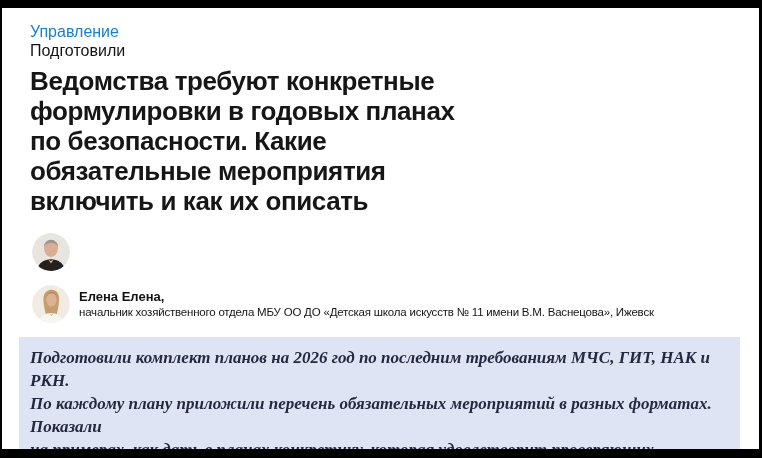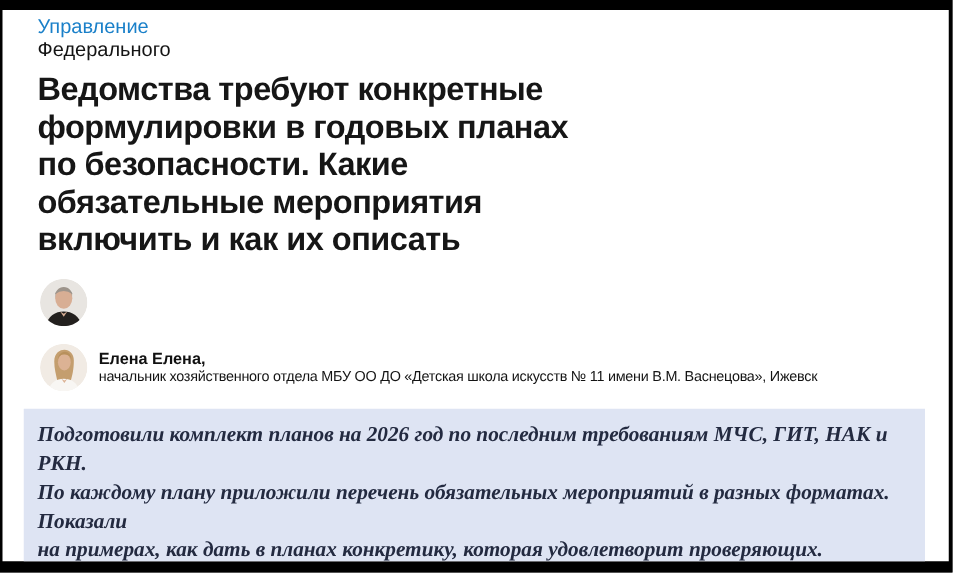--- a/index.html
+++ b/index.html
@@ -9,21 +9,21 @@
     background:#000;
     overflow:hidden;
     font-family:"Liberation Sans","DejaVu Sans",sans-serif;
   }
   .page{
     position:absolute;
     left:2px;right:3px;top:8px;bottom:9px;
     background:#ffffff;
     overflow:hidden;
     box-sizing:border-box;
-    padding:4px 24px 0 28px;
+    padding:14px 24px 0 28px;
   }
   
   .rubric{line-height:19px;font-size:16px;}
   .rubric .cat{color:#1a80c9;cursor:pointer;}
   .rubric .subcat{color:#141414;}
   
   .headline{
     margin-top:6px;
     font-size:26px;
     font-weight:bold;
@@ -63,21 +63,21 @@
   }
 </style>
 </head>
 <body>
 
 <div class="screen">
   <div class="page">
 
     <div class="rubric">
       <div class="cat">Управление</div>
-      <div class="subcat">Федерального</div>
+      <div class="subcat">Подготовили</div>
     </div>
 
     <h1 class="headline" style="margin:6px 0 0 0;">Ведомства требуют конкретные
 формулировки в годовых планах
 по безопасности. Какие
 обязательные мероприятия
 включить и как их описать</h1>
 
     <div class="authors">
 

